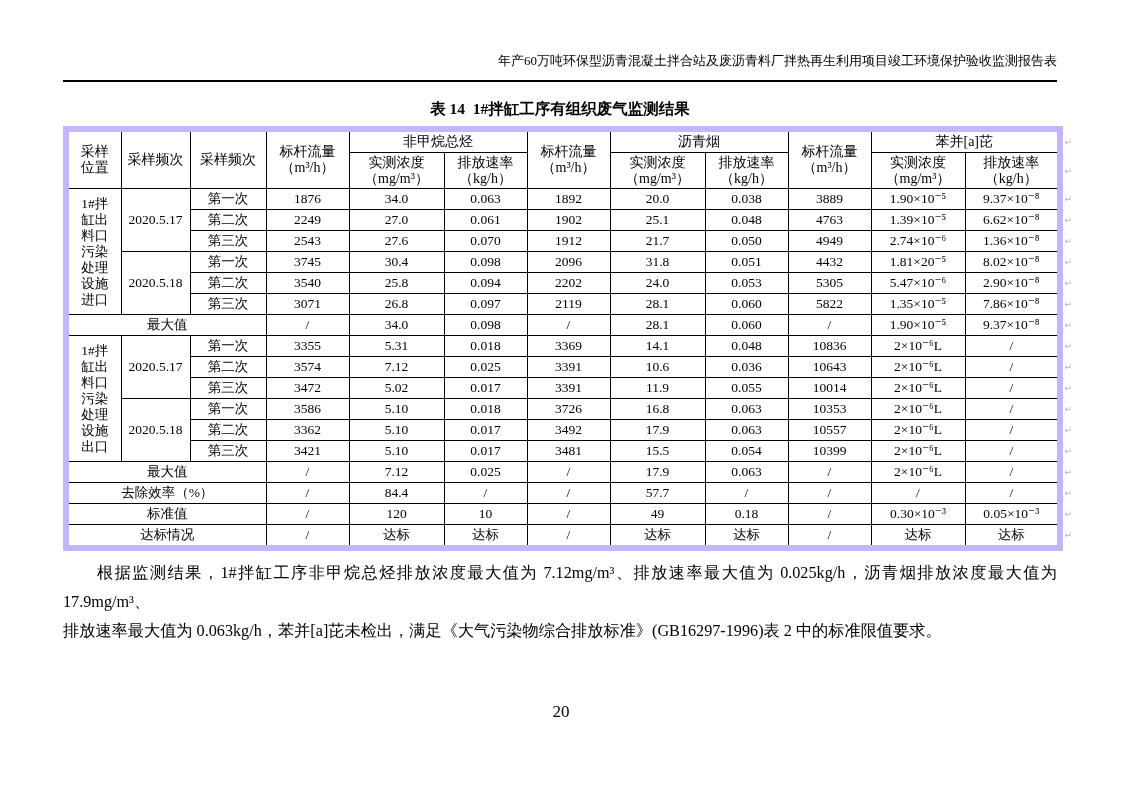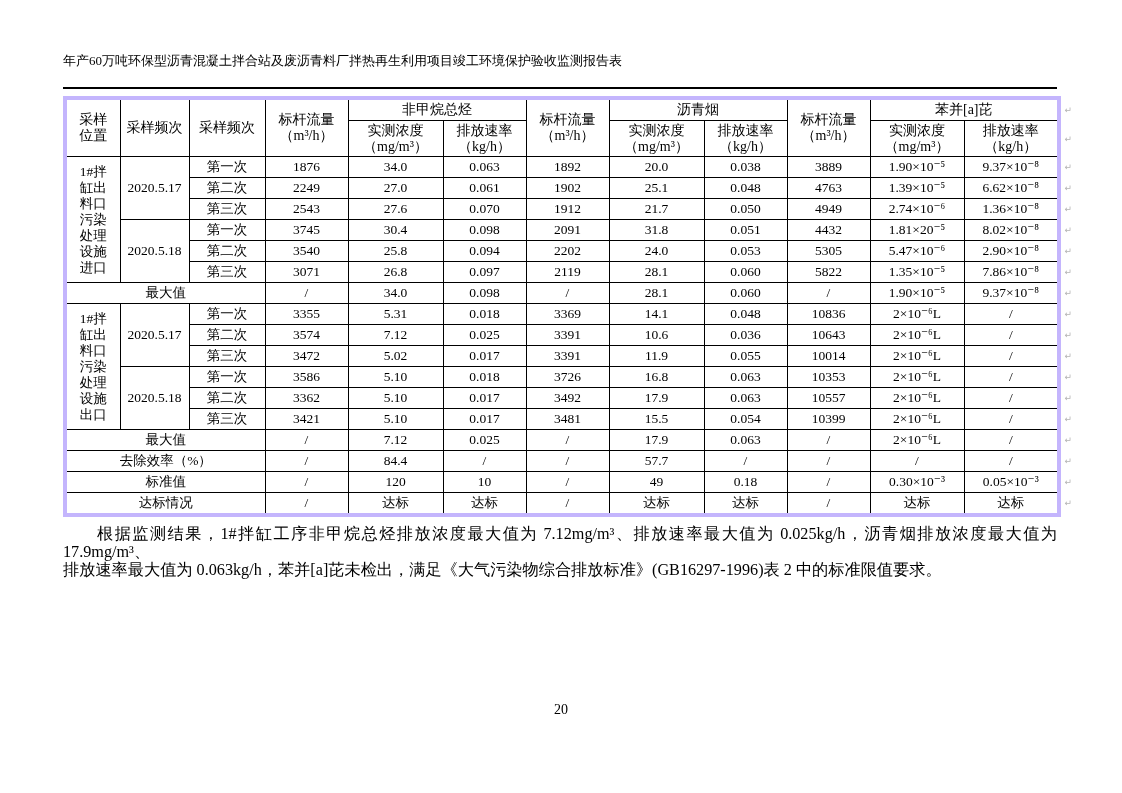--- a/index.html
+++ b/index.html
@@ -8,43 +8,43 @@
     width:1122px; height:793px;
     background:#ffffff;
     margin:0 auto;
     font-family:"Liberation Serif","DejaVu Serif",serif;
     color:#000;
     overflow:hidden;
   }
   .content { position:absolute; left:63px; top:52px; width:994px; }
 
   .doc-header {
-    text-align:left;
+    text-align:right;
     font-size:13px;
     line-height:18px;
-    padding-bottom:17px;
+    padding-bottom:10px;
     border-bottom:2px solid #000;
     white-space:nowrap;
   }
 
   .caption {
     margin-top:17px;
     text-align:center;
     font-weight:bold;
     font-size:15.5px;
     line-height:20px;
     white-space:pre;
   }
 
   table.monitor {
     border-collapse:collapse;
     table-layout:fixed;
     width:994px;
     margin-top:7px;
-    border:4px solid #c4b5fd;
+    border:6px solid #c4b5fd;
   }
   .monitor th, .monitor td {
     border:1px solid #000;
     font-weight:normal;
     text-align:center;
     vertical-align:middle;
     padding:0;
     font-size:13.5px;
     line-height:16px;
     position:relative;
@@ -62,44 +62,45 @@
     transform:translateY(-50%);
     font-size:9px;
     color:#b4b4b4;
     font-family:"DejaVu Sans",sans-serif;
     pointer-events:none;
   }
 
   .note {
     margin:8px 0 0 0;
     font-size:16.2px;
-    line-height:18px;
+    line-height:29px;
     white-space:pre-line;
     text-indent:34px;
     text-align:justify;
   }
 
   .pageno {
     position:absolute;
     left:0; top:702px;
     width:100%;
     text-align:center;
-    font-size:14px;
+    font-size:17px;
   }
 </style>
 </head>
 <body>
 
 <div class="page">
   <div class="content">
 
     <div class="doc-header">
       <span>年产60万吨环保型沥青混凝土拌合站及废沥青料厂拌热再生利用项目竣工环境保护验收监测报告表</span>
     </div>
 
+    <div class="caption">表 14  1#拌缸工序有组织废气监测结果</div>
 
     <table class="monitor">
       <colgroup>
         <col style="width:55px">
           <col style="width:69px">
           <col style="width:76px">
         <col style="width:83px">
           <col style="width:95px">
           <col style="width:83px">
         <col style="width:83px">
@@ -184,21 +185,21 @@
           <td>4949</td>
           <td>2.74×10⁻⁶</td>
           <td><span>1.36×10⁻⁸</span><span class="pmark">↵</span></td>
         </tr>
         <tr>
           <td rowspan="3">2020.5.18</td>
           <td>第一次</td>
           <td>3745</td>
           <td>30.4</td>
           <td>0.098</td>
-          <td>2091</td>
+          <td>2096</td>
           <td>31.8</td>
           <td>0.051</td>
           <td>4432</td>
           <td>1.81×20⁻⁵</td>
           <td><span>8.02×10⁻⁸</span><span class="pmark">↵</span></td>
         </tr>
         <tr>
           <td>第二次</td>
           <td>3540</td>
           <td>25.8</td>

